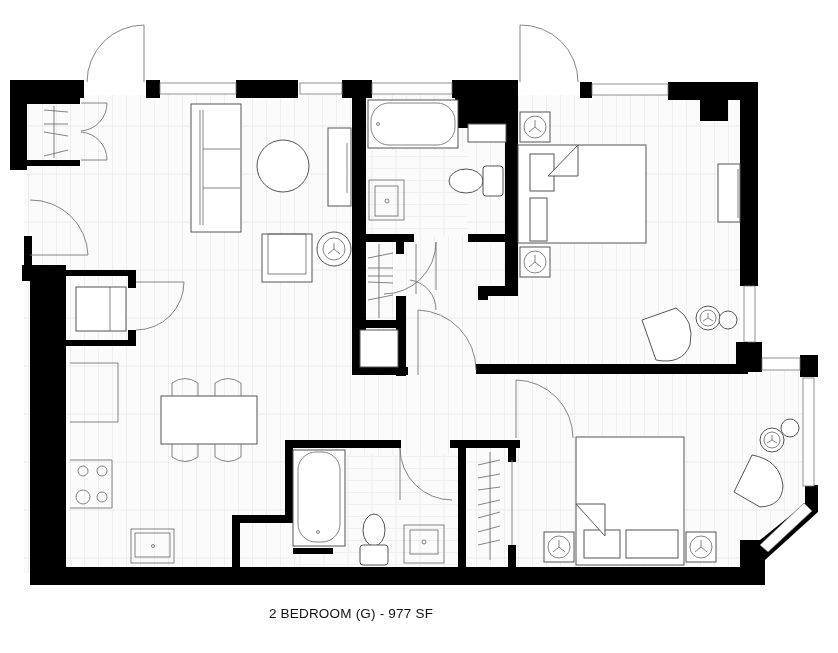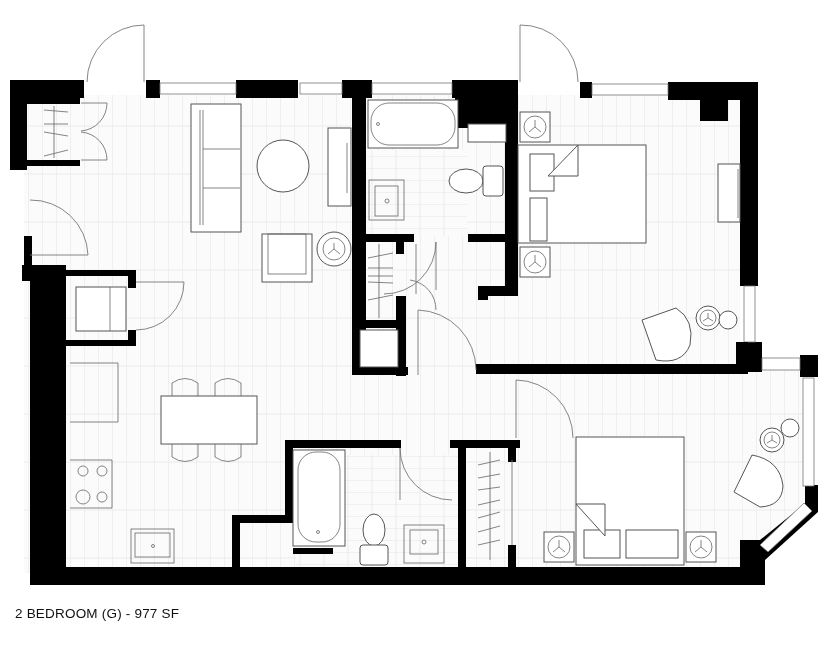--- a/index.html
+++ b/index.html
@@ -1,18 +1,18 @@
 <!DOCTYPE html>
 <html><head>
 <meta charset="utf-8">
 <style>
   html, body { margin:0; padding:0; background:#ffffff; }
   body { width:838px; height:653px; position:relative; overflow:hidden; font-family:"Liberation Sans", sans-serif; }
   #plan { position:absolute; left:0; top:0; width:838px; height:590px; }
-  .caption { position:absolute; left:15px; width:686px; top:606px; font-size:13.5px; color:#111; letter-spacing:0.2px; font-family:"Liberation Sans", sans-serif; }
+  .caption { position:absolute; left:8px; width:686px; top:606px; text-align:center; font-size:13.5px; color:#111; letter-spacing:0.2px; font-family:"Liberation Sans", sans-serif; }
   svg .wall { fill:#000; }
   svg .fx { fill:#fff; stroke:#555; stroke-width:1; }
   svg .fxthin { fill:none; stroke:#666; stroke-width:0.8; }
   svg .door { fill:none; stroke:#777; stroke-width:0.9; }
   svg .win { fill:#fff; stroke:#777; stroke-width:0.8; }
 </style>
 </head>
 <body>
 
 <svg id="plan" viewBox="0 0 838 590" xmlns="http://www.w3.org/2000/svg">

